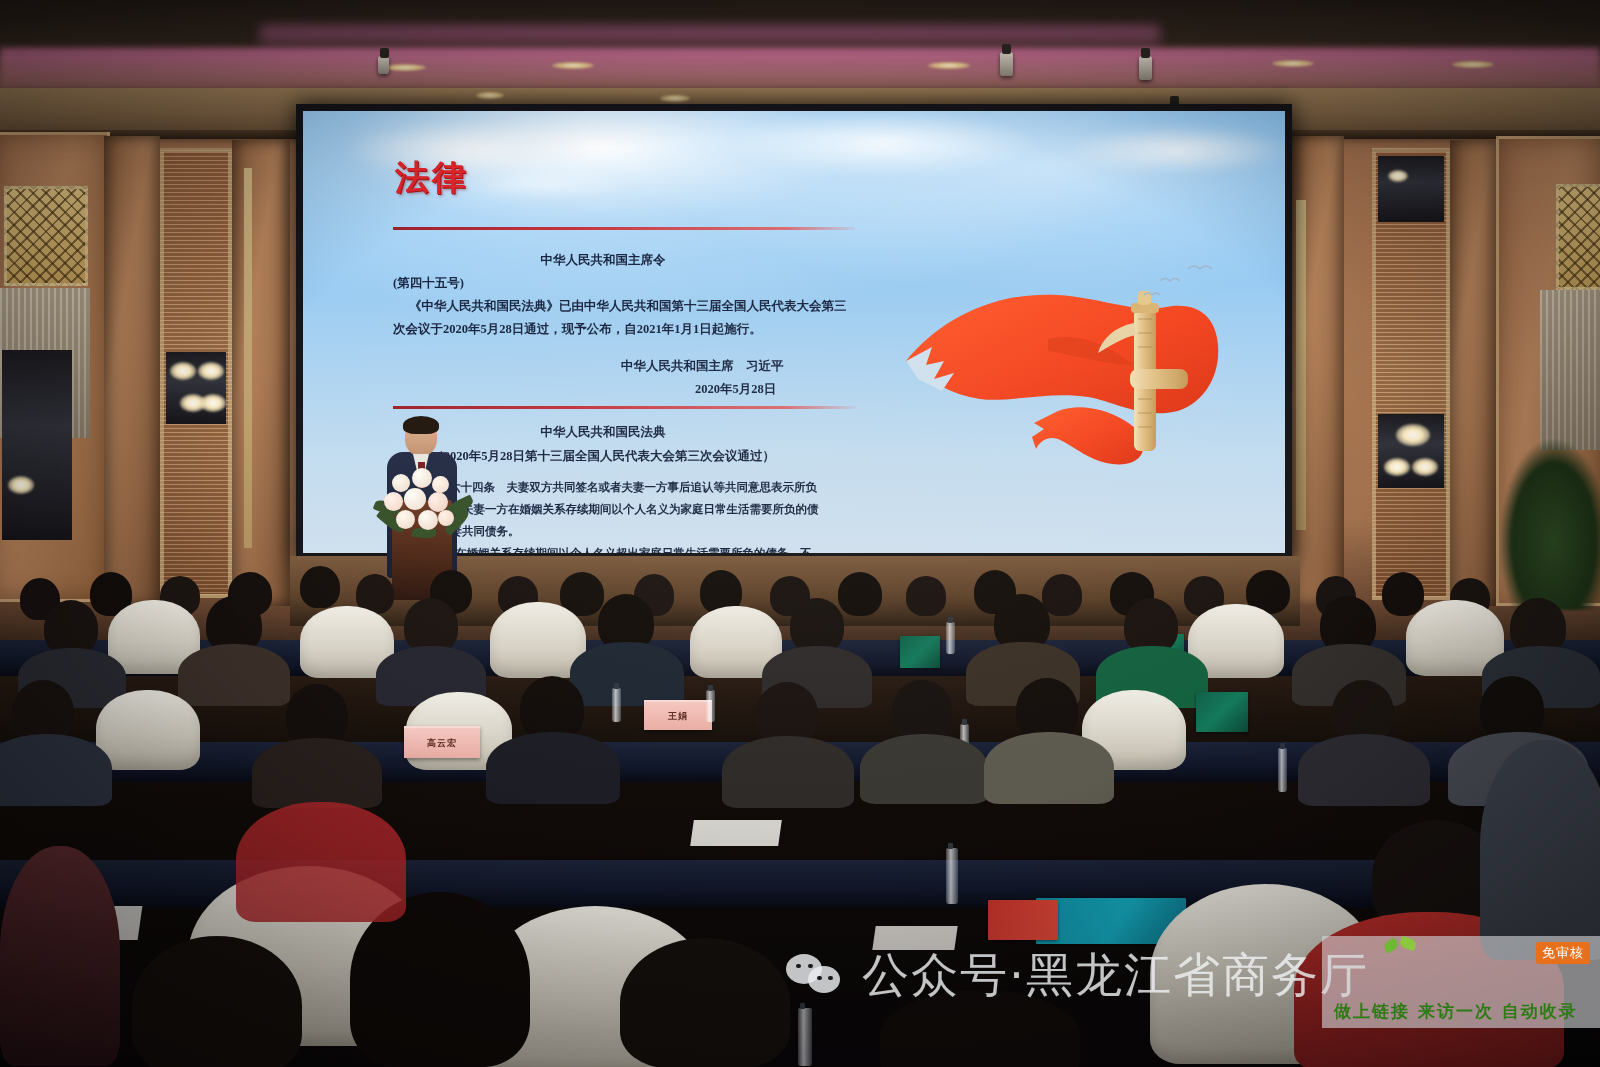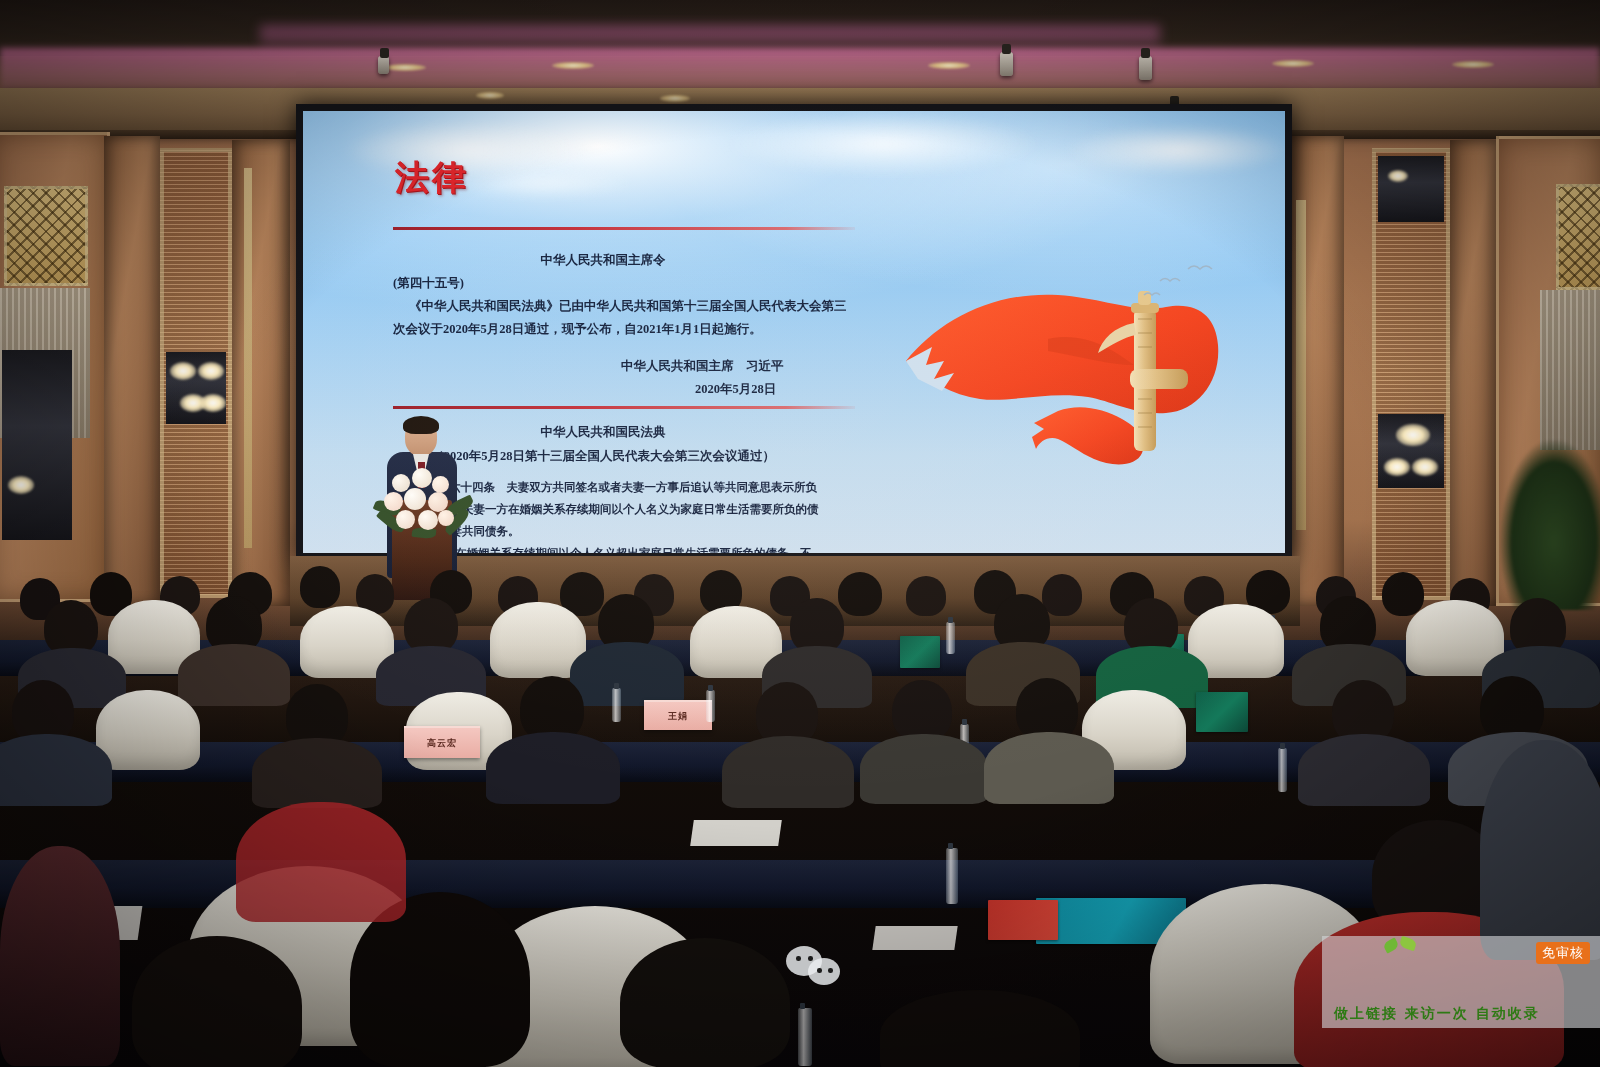--- a/index.html
+++ b/index.html
@@ -307,21 +307,21 @@
   }
   .hao-badge{
     position:absolute;right:10px;top:6px;
     background:#e8701a;color:#fff;
     font-family:"DejaVu Sans",sans-serif;font-size:13px;
     padding:2px 6px;border-radius:3px;letter-spacing:1px;
   }
   .hao-tag{
     position:absolute;left:12px;bottom:5px;
     font-family:"DejaVu Sans","Liberation Sans",sans-serif;
-    font-size:14px;color:#2e7a14;letter-spacing:2px;white-space:nowrap;
+    font-size:17px;color:#2e7a14;letter-spacing:2px;white-space:nowrap;
     font-weight:bold;
   }
 </style>
 </head>
 <body>
 
 <div id="stage">
 
   <div class="room"></div>
   <div class="ceiling"></div>
@@ -628,20 +628,21 @@
 
   <div class="watermark">
     <div class="wechat-icon">
       <div class="b1"></div>
       <div class="b2"></div>
       <div class="eye" style="left:10px;top:12px;"></div>
       <div class="eye" style="left:22px;top:12px;"></div>
       <div class="eye" style="left:31px;top:24px;"></div>
       <div class="eye" style="left:42px;top:24px;"></div>
     </div>
+    <div class="wm-text">公众号·黑龙江省商务厅</div>
   </div>
 
   <div class="hao-logo">
     <div class="hao-sprout"></div>
     <div class="hao-sprout2"></div>
     <div class="hao-badge">免审核</div>
     <div class="hao-tag">做上链接 来访一次 自动收录</div>
   </div>
 
 </div>

